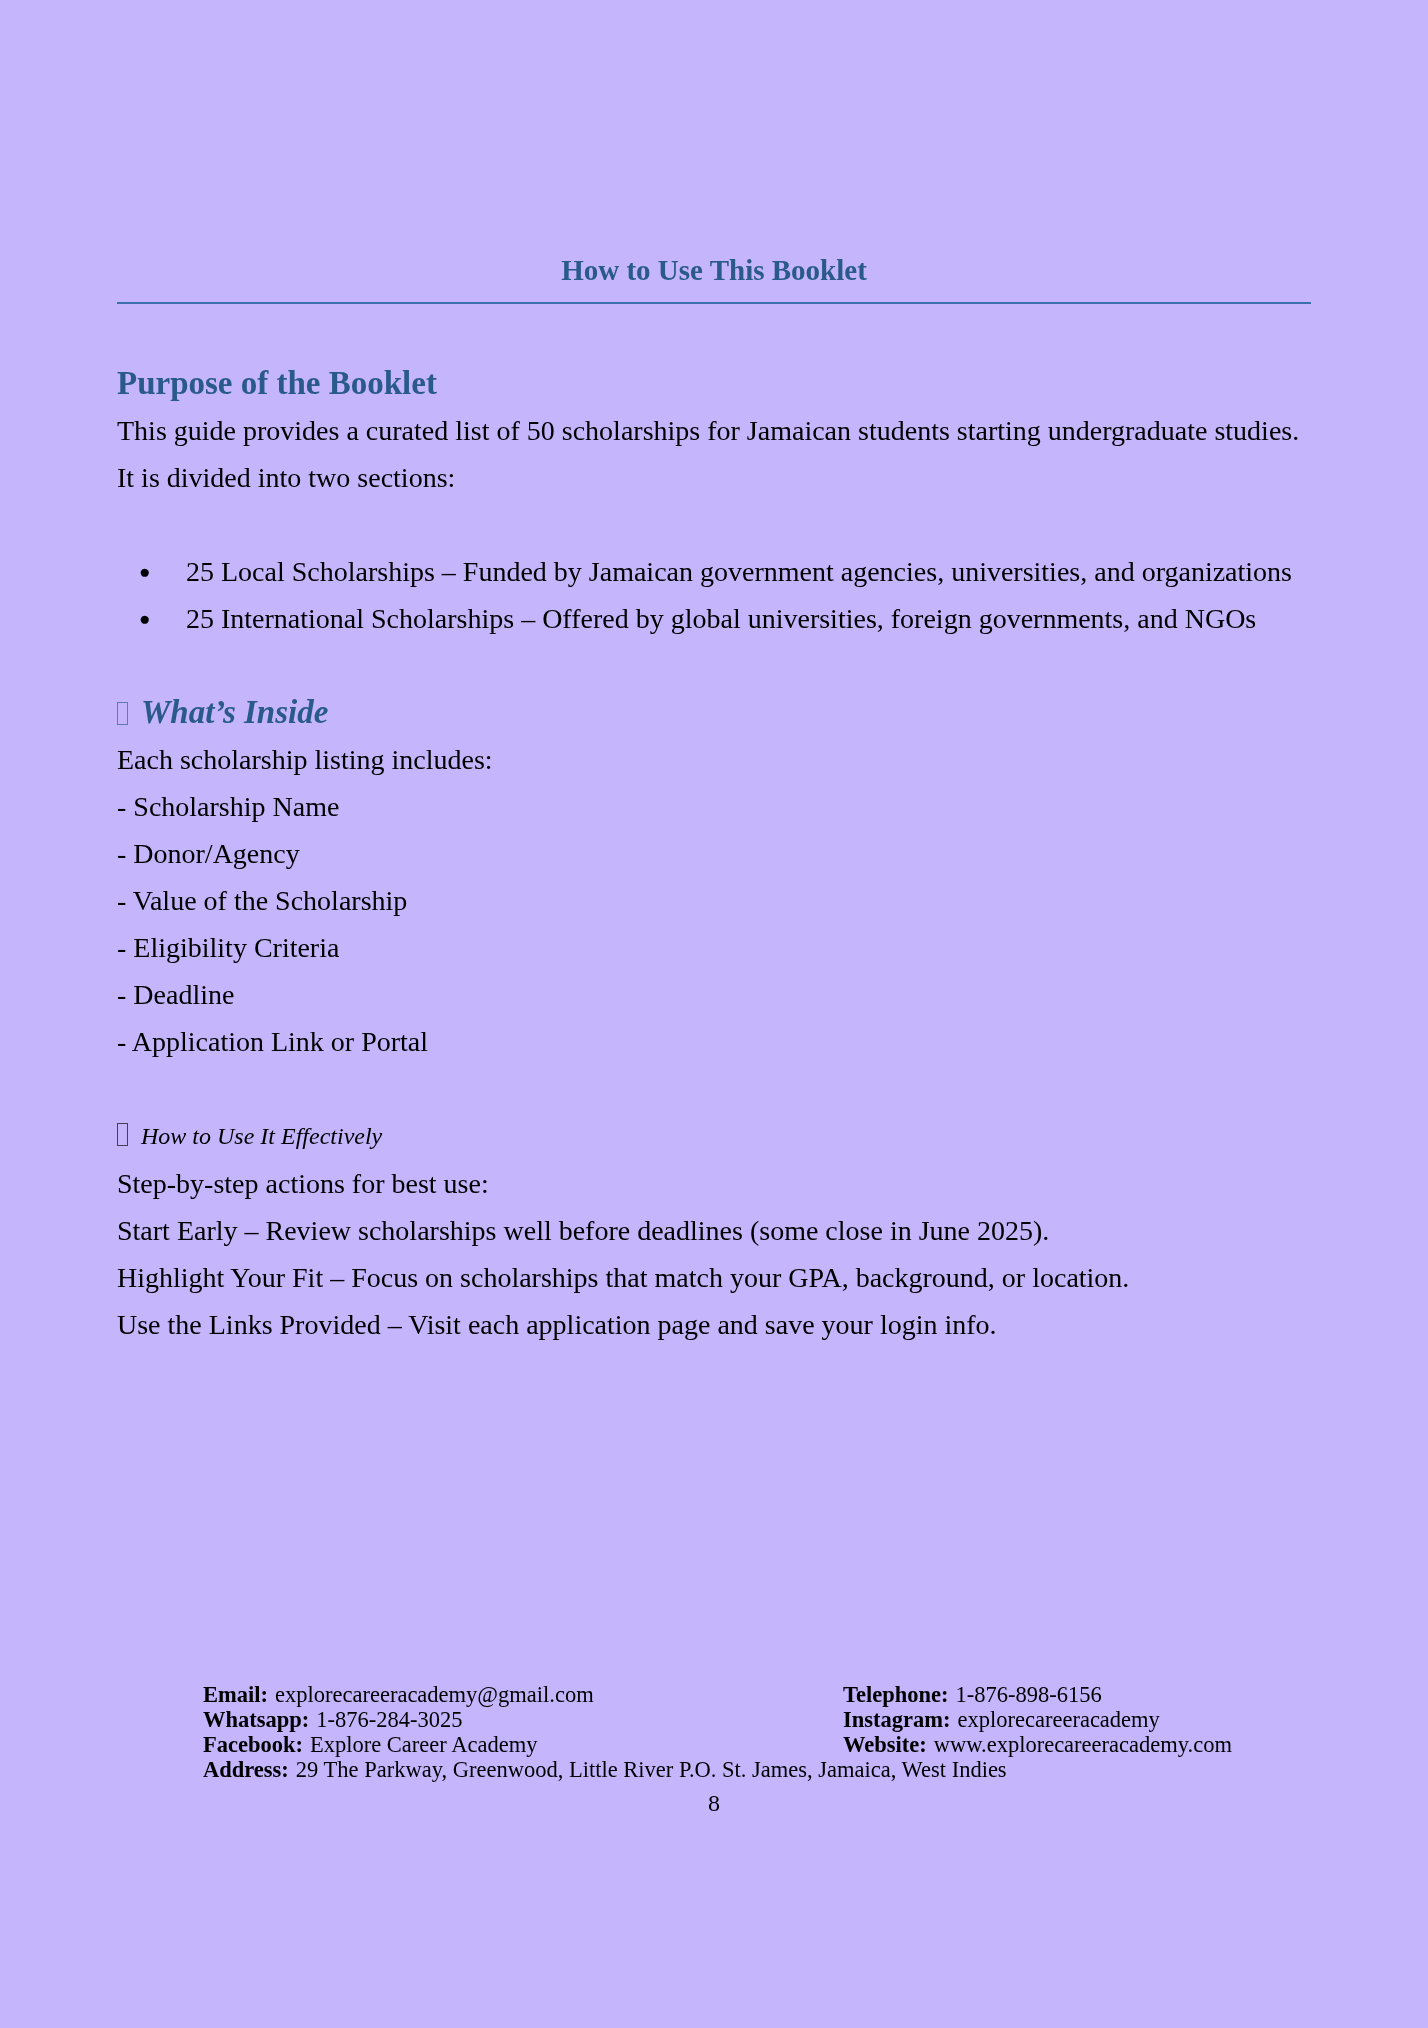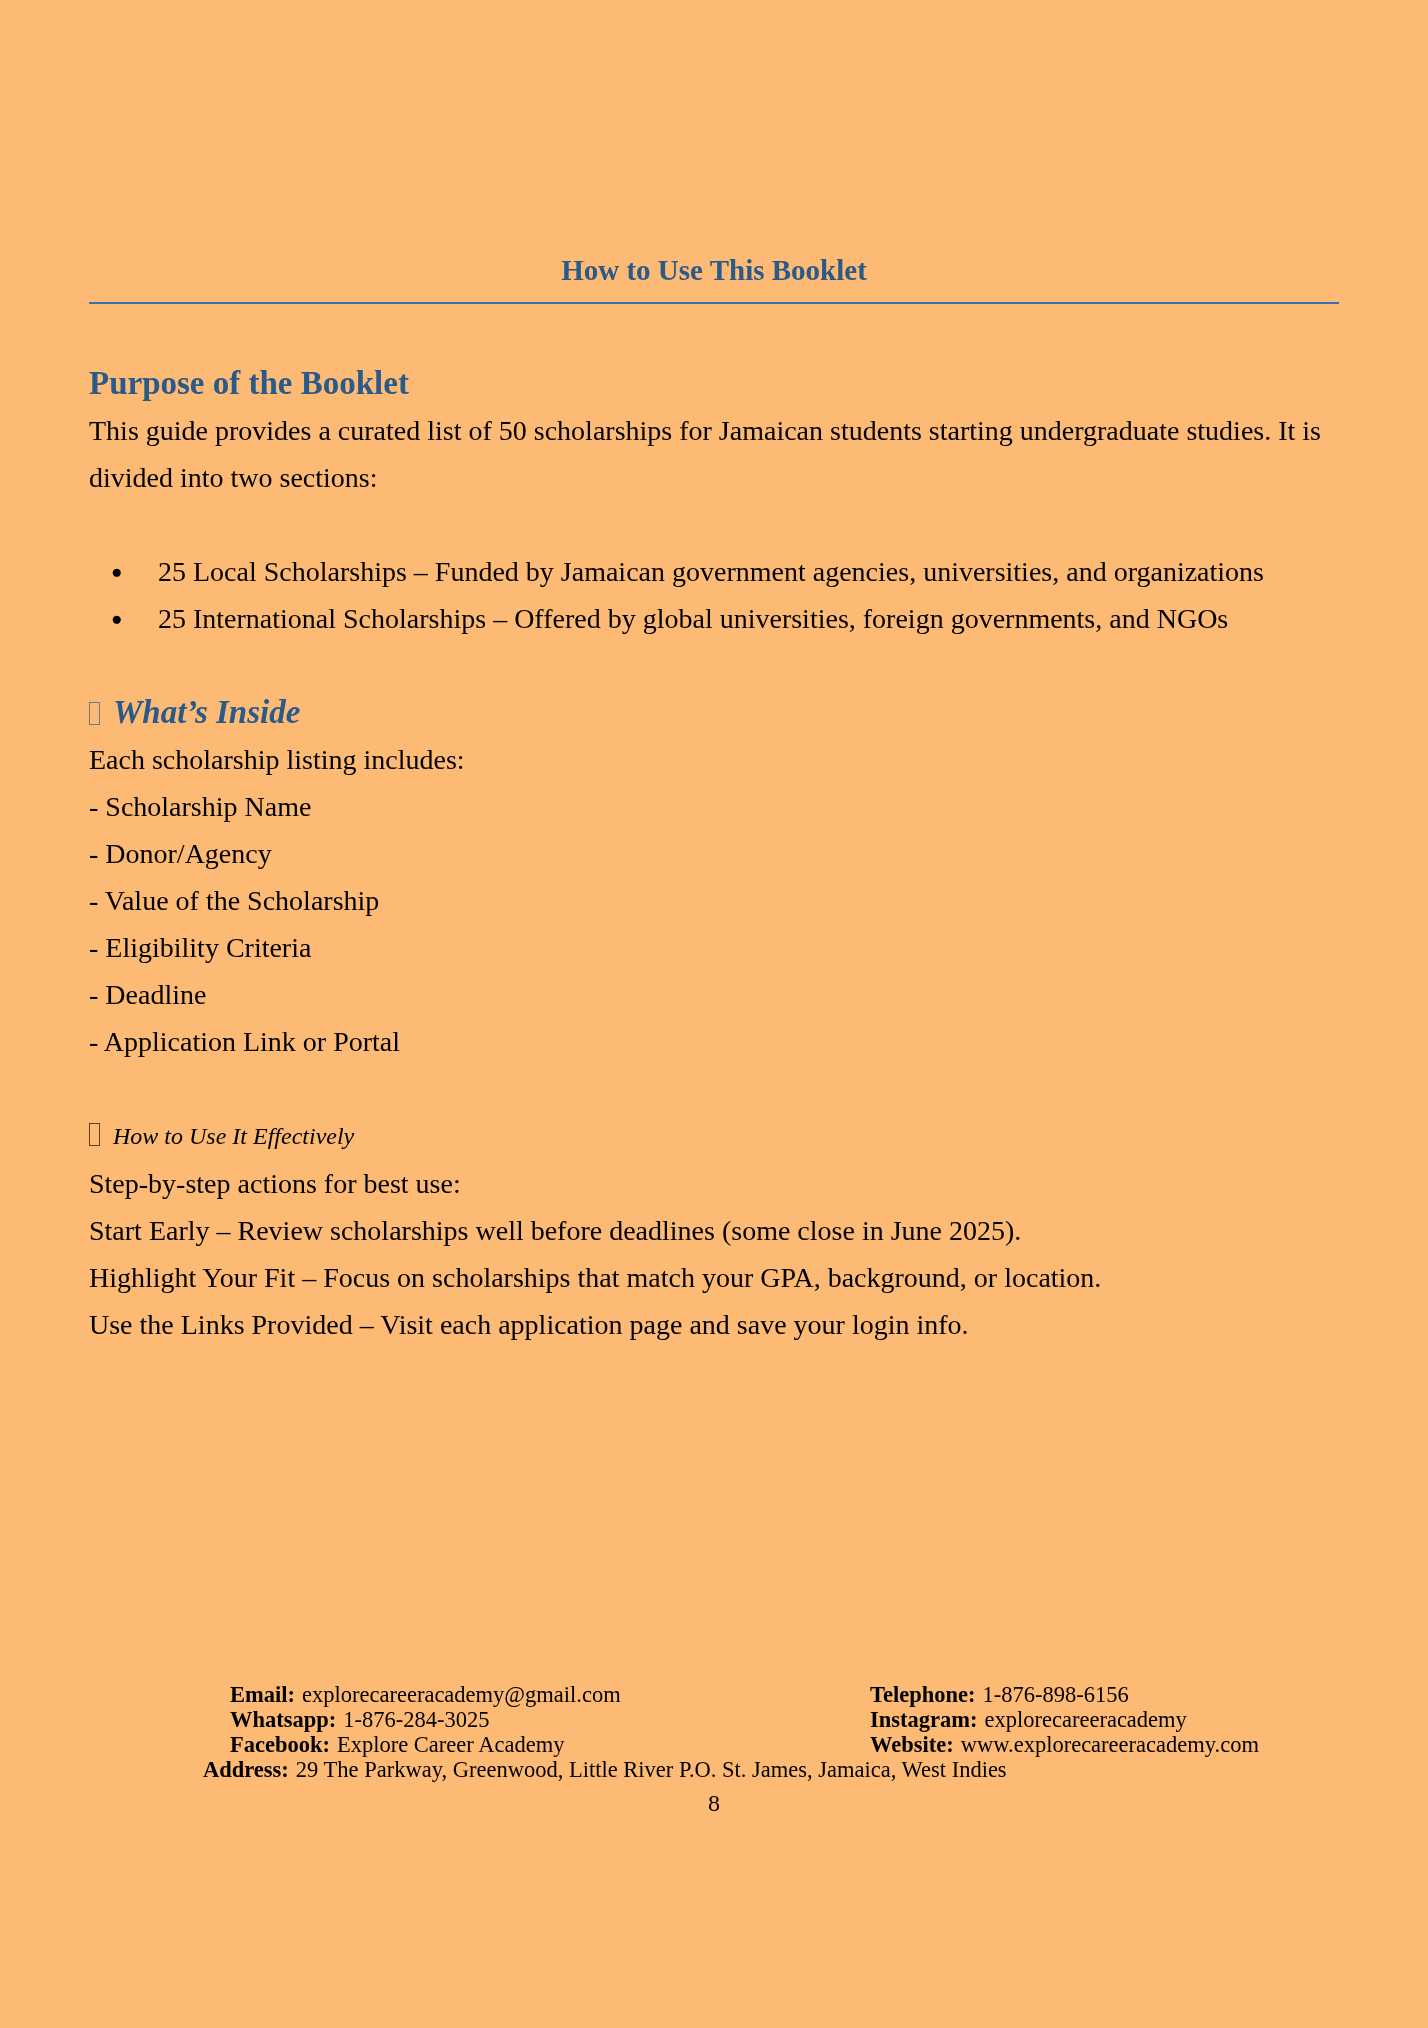--- a/index.html
+++ b/index.html
@@ -4,21 +4,21 @@
 <style>
   :root{
     --heading-blue:#2A5A8A;
     --rule-blue:#3C6FAE;
     --text:#000000;
   }
   *{box-sizing:border-box;}
   html,body{margin:0;padding:0;background:#e9e9e9;}
   .page{
     width:1428px;height:2028px;position:relative;margin:0 auto;
-    background:#fdba74;padding:0 89px;
+    background:#c4b5fd;padding:0 117px;
     font-family:"Liberation Serif","DejaVu Serif",serif;color:var(--text);
     overflow:hidden;
   }
   .doc-header{padding-top:250px;}
   .doc-title{
     margin:0;font-size:29px;font-weight:bold;text-align:center;
     color:var(--heading-blue);line-height:40px;
   }
   .title-rule{border-bottom:2px solid var(--rule-blue);margin-top:12px;}
   p{margin:0;font-size:28px;line-height:47px;}
@@ -36,21 +36,21 @@
   .tofu{
     display:inline-block;width:11px;height:23px;
     border:1.5px solid currentColor;opacity:.65;
     margin-right:13px;vertical-align:-2px;
   }
   .subheading{font-size:24px;line-height:47px;margin-top:48px;}
   .doc-footer{
     position:absolute;left:203px;right:203px;top:1682px;
     font-size:22.5px;line-height:25px;
   }
-  .footer-row{display:grid;grid-template-columns:640px 1fr;margin-left:27px;}
+  .footer-row{display:grid;grid-template-columns:640px 1fr;}
   .f-label{font-weight:bold;margin-right:7px;}
   .page-number{text-align:center;margin-top:7px;font-size:24px;line-height:28px;}
 </style>
 </head>
 <body>
 
 <div class="page">
 
   <header class="doc-header">
     <h1 class="doc-title">How to Use This Booklet</h1>

